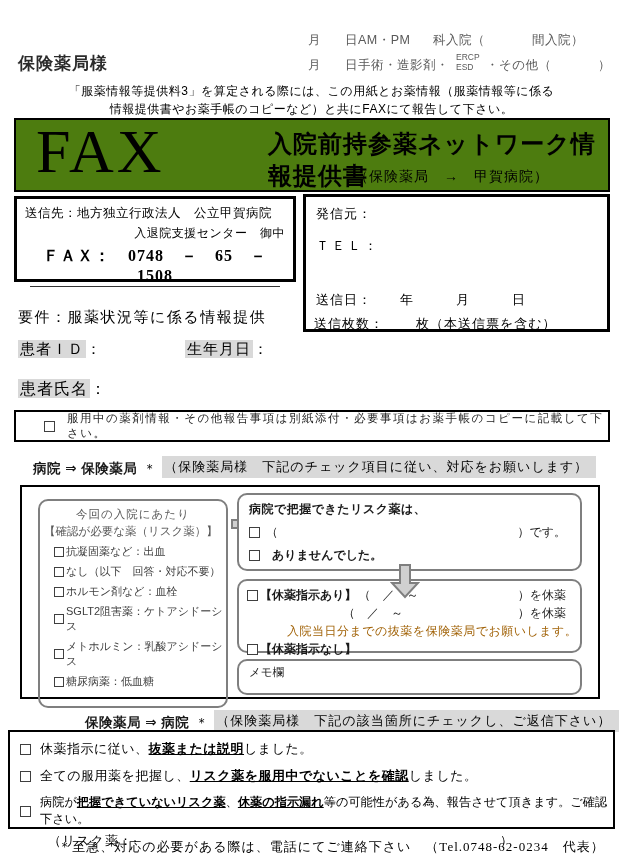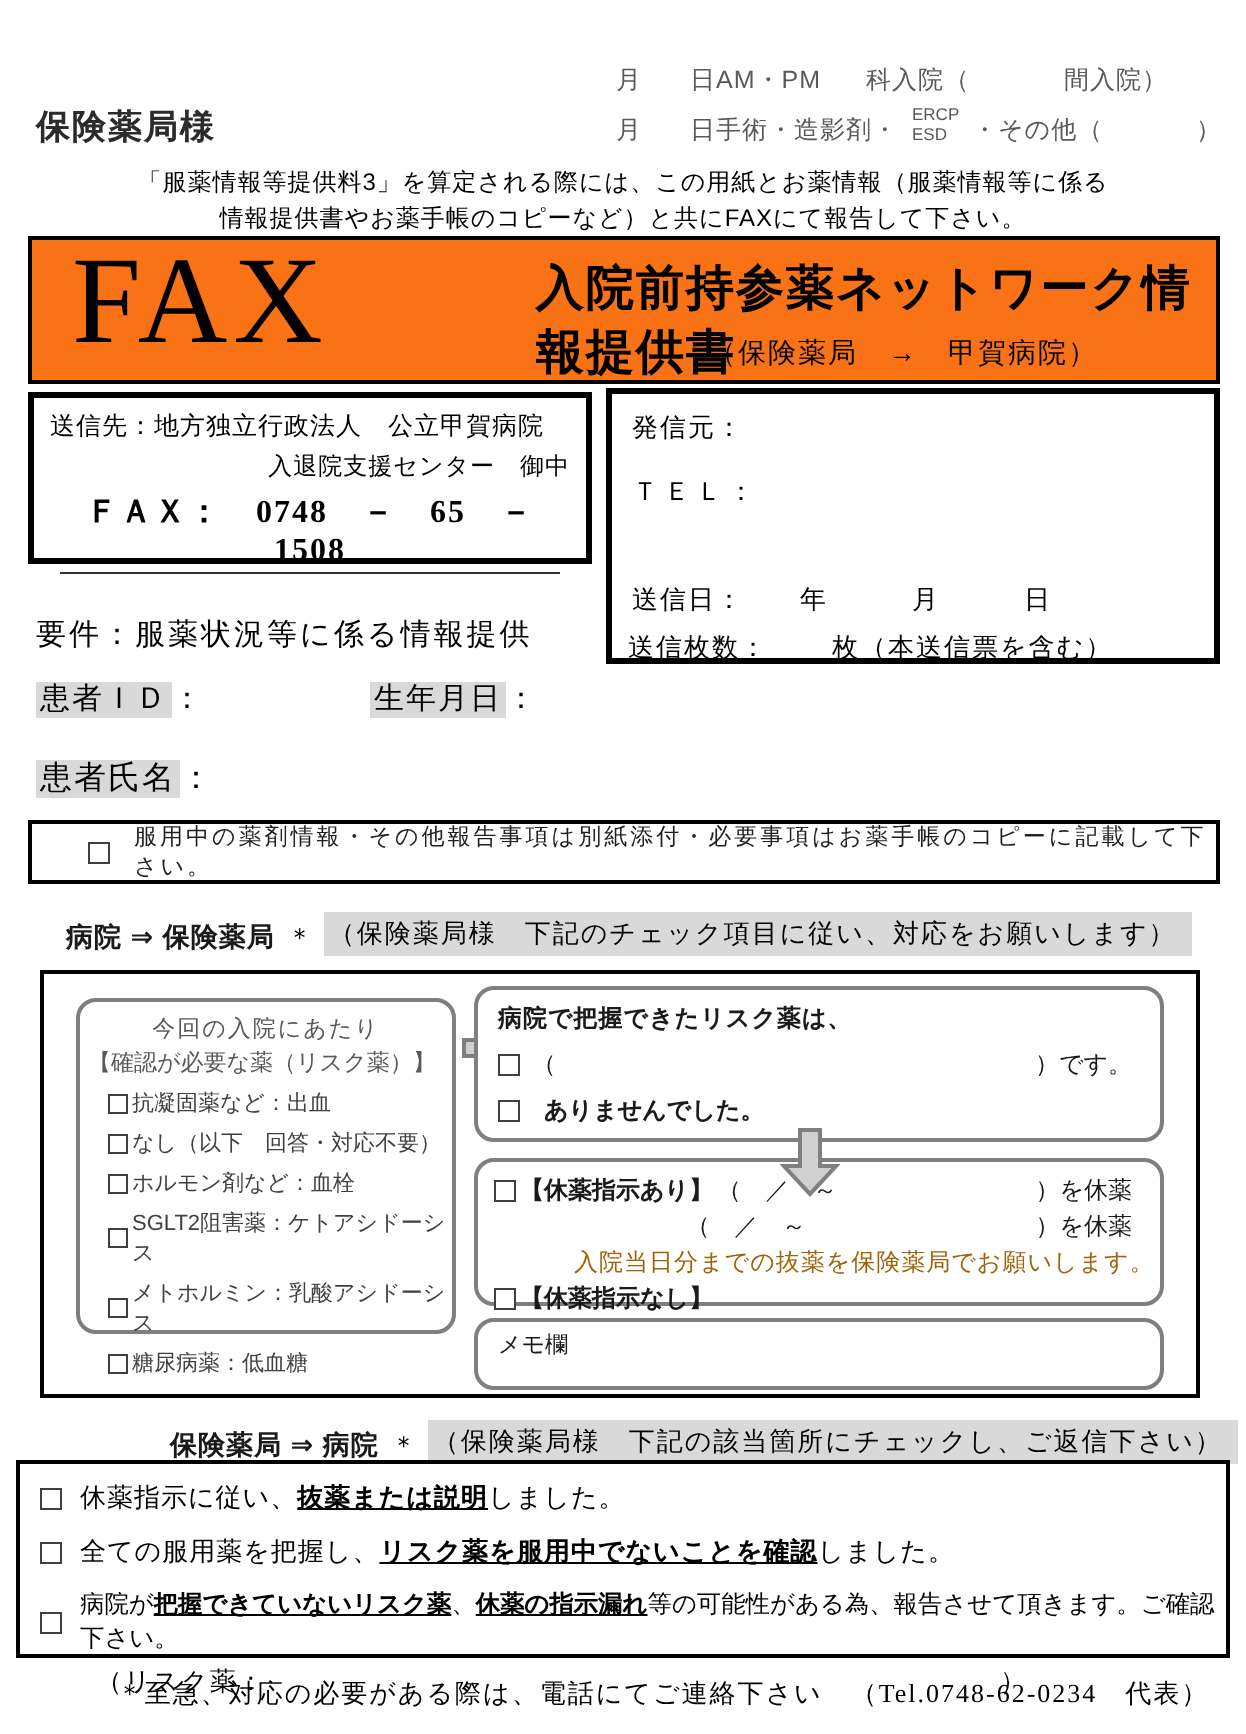--- a/index.html
+++ b/index.html
@@ -12,21 +12,21 @@
   .sans { font-family:"Liberation Sans","DejaVu Sans",sans-serif; }
   .abs { position:absolute; }
 
   
   .recipient { left:18px; top:52px; font-size:17px; font-weight:bold; color:#2b2b2b; letter-spacing:1px; }
   .sched { font-size:12.5px; color:#595959; letter-spacing:0.5px; }
   .ercp-stack { display:inline-block; font-size:8.5px; line-height:1.15; color:#595959; vertical-align:middle; }
   .instr { left:0; width:623px; text-align:center; font-size:12px; color:#000000; letter-spacing:0.5px; }
 
   
-  .banner { left:14px; top:118px; width:596px; height:74px; background:#f97316; border:2px solid #000; }
+  .banner { left:14px; top:118px; width:596px; height:74px; background:#4d7c0f; border:2px solid #000; }
   .fax-word { position:absolute; left:20px; top:-4px; font-size:62px; letter-spacing:3px; font-weight:500; }
   .banner-title { position:absolute; left:252px; top:8px; font-size:24px; font-weight:bold; letter-spacing:1px; }
   .banner-sub { position:absolute; left:338px; top:48px; font-size:14px; letter-spacing:1px; }
 
   
   .sendto { left:14px; top:196px; width:282px; height:86px; border:3px solid #000; padding:6px 8px 0 8px; }
   .sendto .l1 { font-size:12.5px; letter-spacing:0.5px; }
   .sendto .l2 { font-size:12px; text-align:right; margin-top:3px; letter-spacing:0.5px; }
   .sendto .faxline { font-size:16px; font-weight:bold; text-align:center; letter-spacing:1px;
                      border-bottom:1.5px solid #333; width:96%; margin:4px auto 0 auto; padding-bottom:1px; }
@@ -49,21 +49,21 @@
               font-size:11.5px; letter-spacing:1.5px; color:#1f1f1f; }
 
   
   .sec-head { display:flex; align-items:flex-end; gap:6px; }
   .sec-title { font-size:13.5px; font-weight:bold; color:#1a1a1a; letter-spacing:0.5px; }
   .sec-mark { font-size:13px; }
   .sec-sub { font-size:13px; background:#d9d9d9; padding:2px 8px 2px 2px; letter-spacing:1px; }
 
   
   .big-box { left:20px; top:485px; width:580px; height:214px; border:2px solid #000; }
-  .risk-box { position:absolute; left:16px; top:12px; width:190px; height:168px;
+  .risk-box { position:absolute; left:16px; top:12px; width:190px; height:209px;
               border:2px solid #7f7f7f; border-radius:10px; font-size:11.5px; color:#595959; padding-top:6px; }
   .risk-box .h1 { text-align:center; letter-spacing:1px; }
   .risk-box .h2 { margin-left:4px; letter-spacing:0; margin-top:2px; }
   .risk-item { display:flex; align-items:center; gap:2px; margin:5px 0 0 14px; color:#404040; font-size:11px; letter-spacing:0; }
   .arrow-right { position:absolute; left:208px; top:22px; }
   .flow-box { position:absolute; left:215px; width:345px; border:2px solid #7f7f7f; border-radius:10px;
               background:#fff; font-size:12px; color:#1a1a1a; }
   .grasp { top:6px; height:78px; padding:6px 0 0 10px; }
   .grasp .h { font-weight:bold; letter-spacing:0.5px; }
   .flow-row { display:flex; align-items:center; gap:6px; margin-top:6px; position:relative; }

